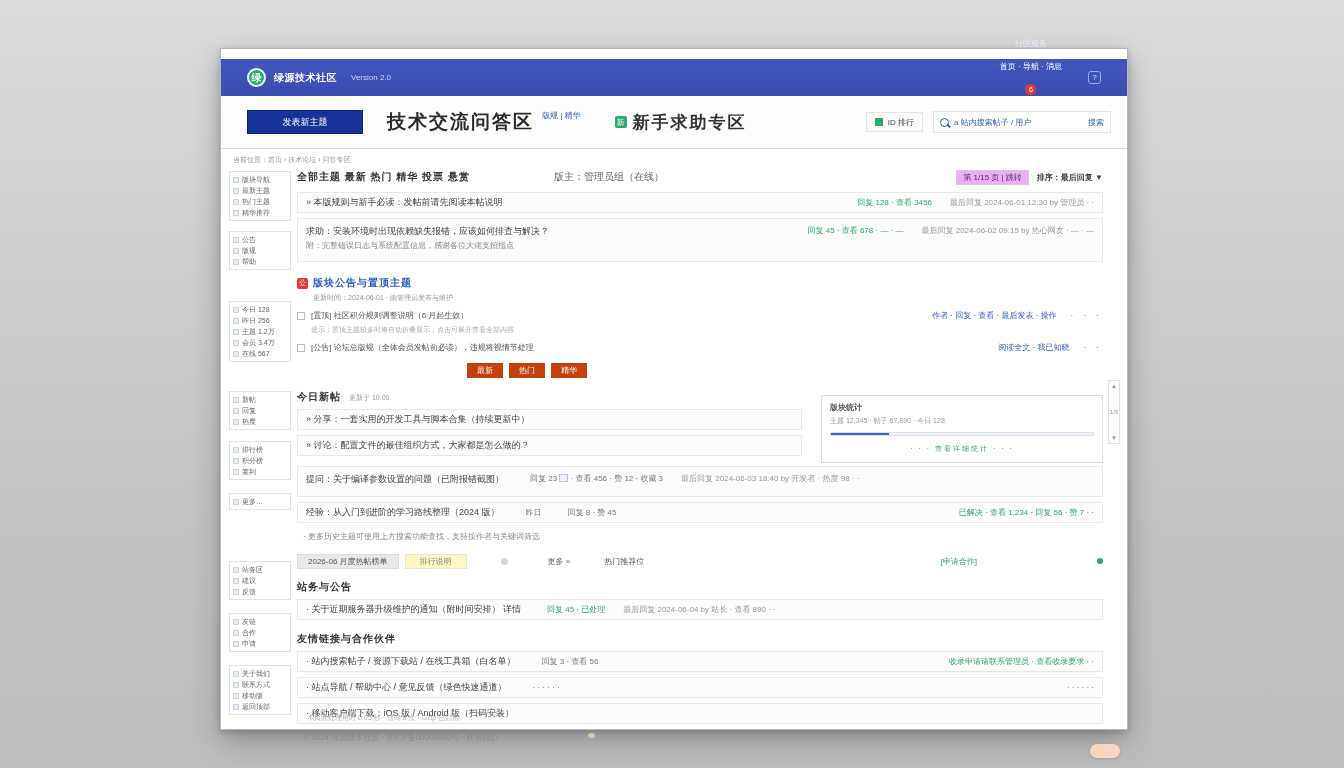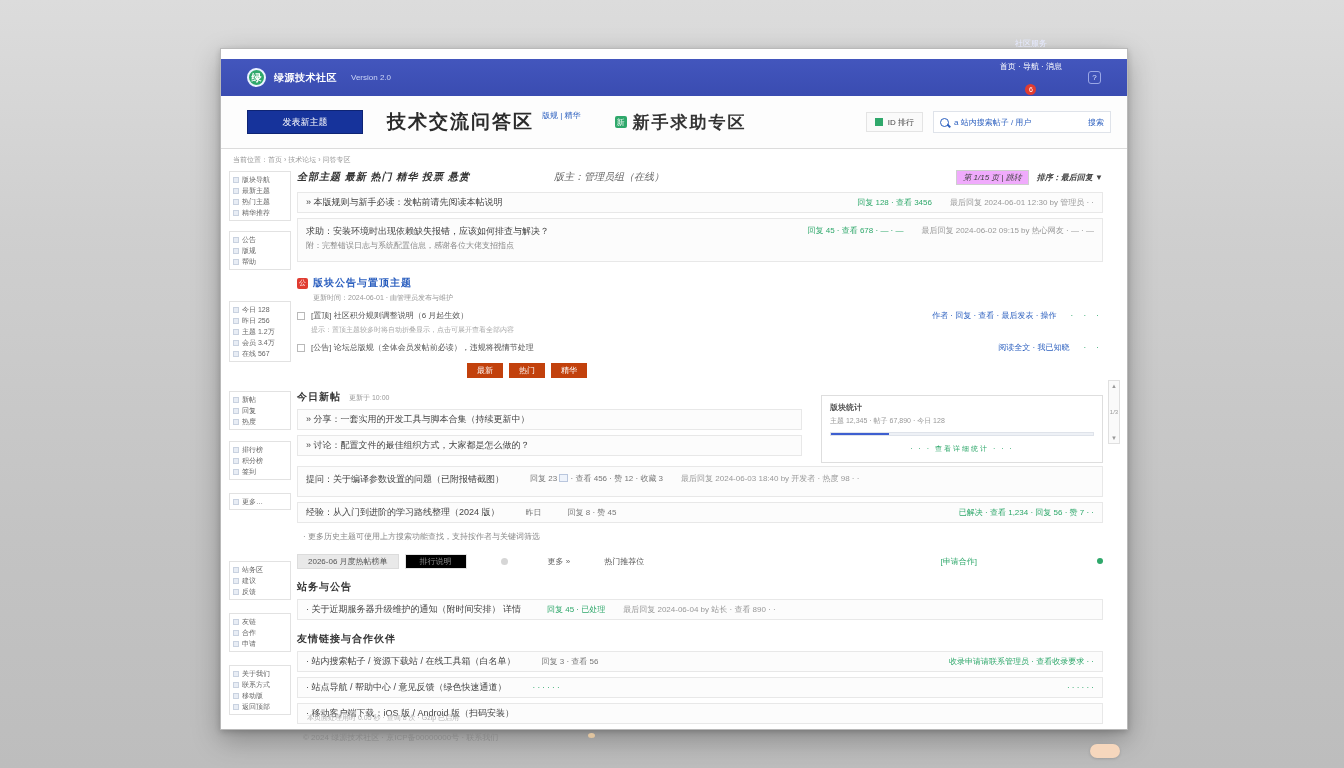--- a/index.html
+++ b/index.html
@@ -56,21 +56,21 @@
   .breadcrumb { position:absolute; left:12px; top:106px; font-size:7px; color:#999; }
 
   .rail { position:absolute; left:8px; top:100px; width:62px; bottom:8px; }
   .grp { position:absolute; left:0; width:62px; background:#fff; border:1px solid #e2e2e2; padding:2px 3px; }
   .si { display:flex; align-items:center; gap:3px; height:11px; cursor:pointer; }
   .sq { width:6px; height:6px; background:#e8edf5; border:1px solid #c9d2e0; flex:none; }
   .si span:last-child { font-size:7px; color:#666; white-space:nowrap; overflow:hidden; }
 
   .main { position:absolute; left:76px; top:118px; width:806px; }
 
-  .lh { display:flex; align-items:center; height:20px;font-style:italic; }
+  .lh { display:flex; align-items:center; height:20px; }
   .lh-tabs { font-size:10px; font-weight:bold; color:#333; letter-spacing:1px; }
   .lh-mod { font-size:10px; color:#666; margin-left:84px; }
   .pagebox { margin-left:auto; border:1px solid #cfcfcf; font-size:8px; color:#444; padding:1px 6px; background:#f0abfc; }
   .sortbox { font-size:8px; color:#444; margin-left:8px; font-weight:bold; }
 
   .row { border:1px solid #e8e8e8; background:#fcfcfc; display:flex; align-items:center;
     padding:3px 8px; margin-top:5px; }
   .row .t { font-size:9px; color:#444; }
   .row .t2 { font-size:8px; color:#888; margin-top:2px; }
   .row .meta { font-size:8px; color:#2fa86b; margin-left:auto; white-space:nowrap; }
@@ -110,21 +110,21 @@
     border:1px solid #e0e0e0; background:#fafafa; display:flex; flex-direction:column;
     align-items:center; justify-content:space-between; padding:2px 0; font-size:6px; color:#999; cursor:pointer; }
 
   .qmeta { font-size:8px; color:#777; margin-left:26px; white-space:nowrap; }
   .imgchip { display:inline-block; width:9px; height:8px; border:1px solid #b9c6dd; background:#eef3fb; vertical-align:-1px; }
 
   .more-line { font-size:8px; color:#888; margin-top:8px; margin-left:6px; }
 
   .band { display:flex; align-items:center; margin-top:12px; height:14px; font-size:8px; }
   .bseg1 { background:#e9e9e9; border:1px solid #dcdcdc; color:#555; padding:1px 10px; }
-  .bseg2 { background:#000000; border:1px solid #e3e3e3; color:#888; padding:1px 14px; margin-left:6px; }
+  .bseg2 { background:#fef9c3; border:1px solid #e3e3e3; color:#888; padding:1px 14px; margin-left:6px; }
   .bdot { width:7px; height:7px; border-radius:50%; background:#d6d6d6; margin-left:34px; }
   .btext { color:#666; margin-left:40px; }
   .bchip { color:#555; margin-left:34px; }
   .bapply { color:#2fa86b; margin-left:auto; }
   .bgdot { width:6px; height:6px; border-radius:50%; background:#2fa86b; margin-left:120px; }
 
   .footer-note { position:absolute; left:86px; bottom:6px; font-size:7px; color:#b5b5b5; }
 
   .artifact-pill { position:absolute; left:1090px; top:744px; width:30px; height:14px;
     border-radius:8px; background:#f6d7bd; box-shadow:0 1px 3px rgba(0,0,0,.15); }

